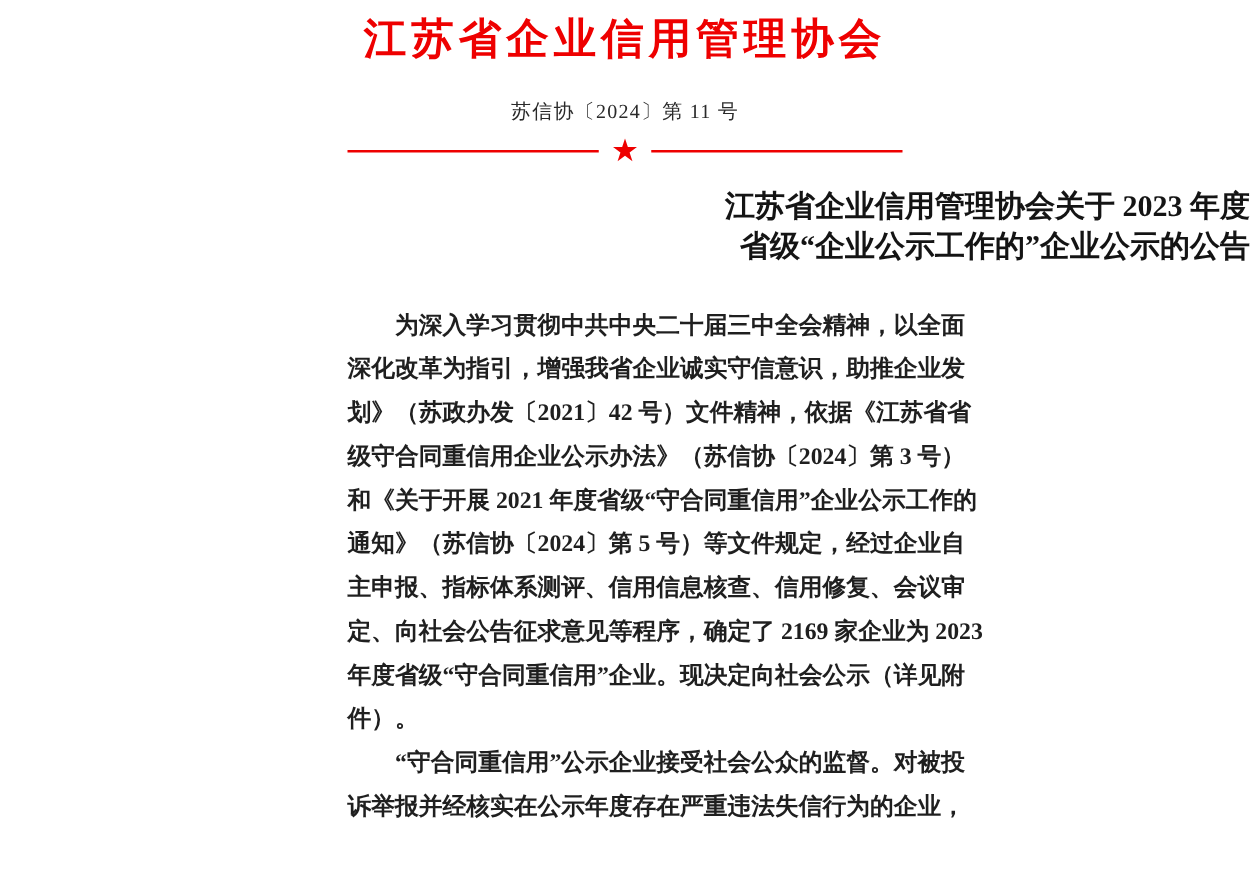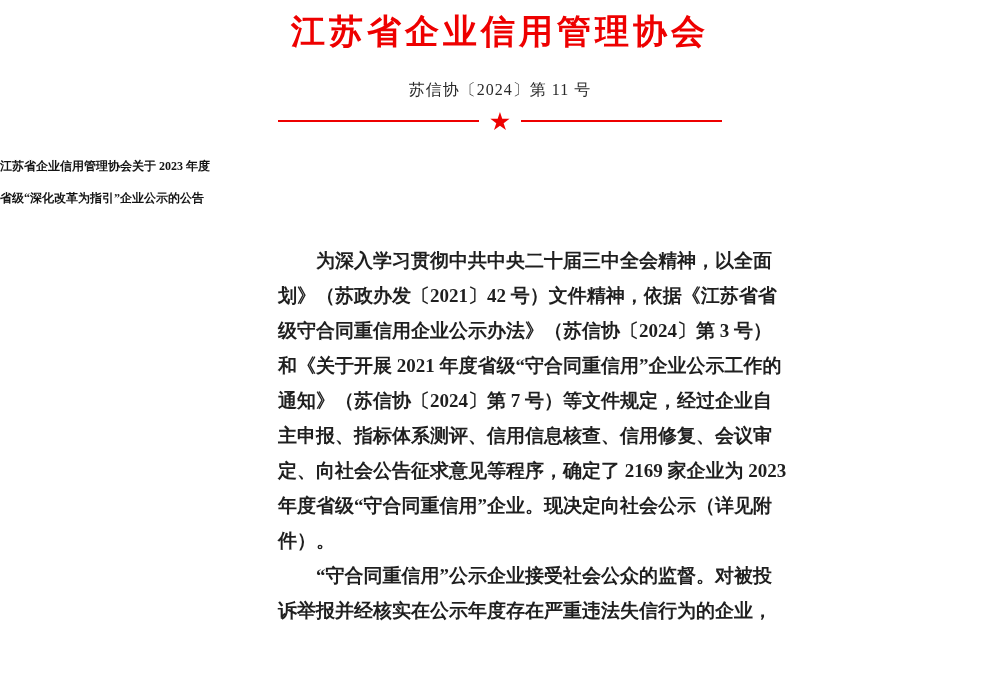--- a/index.html
+++ b/index.html
@@ -48,22 +48,22 @@
     background: var(--accent-red, #ee0000);
   }
   .star {
     color: var(--accent-red, #ee0000);
     font-size: 25px;
     line-height: 25px;
     margin: 0 10px;
   }
   .doc-title {
     margin-top: 16px;
-    text-align: left;
-    font-size: 12px;
+    text-align: right;
+    font-size: 24px;
     font-weight: bold;
     line-height: 32px;
     color: #141414;
   }
   .doc-body {
     margin-top: 29px;
     font-size: 19px;
     line-height: 35px;
     color: var(--text-color, #1f1f1f);
   }
@@ -89,31 +89,32 @@
   <div class="content-col">
     <div class="rule-row">
       <span class="rule-line"></span>
       <span class="star">★</span>
       <span class="rule-line"></span>
     </div>
   </div>
 
   <div class="doc-title">
     <div>江苏省企业信用管理协会关于 2023 年度</div>
-    <div>省级“深化改革为指引”企业公示的公告</div>
+    <div>省级“企业公示工作的”企业公示的公告</div>
   </div>
 
   <div class="content-col doc-body">
 
     <div>
       <div class="bline first">为深入学习贯彻中共中央二十届三中全会精神，以全面</div>
+      <div class="bline">深化改革为指引，增强我省企业诚实守信意识，助推企业发</div>
       <div class="bline">划》（苏政办发〔2021〕42 号）文件精神，依据《江苏省省</div>
       <div class="bline">级守合同重信用企业公示办法》（苏信协〔2024〕第 3 号）</div>
       <div class="bline">和《关于开展 2021 年度省级“守合同重信用”企业公示工作的</div>
-      <div class="bline">通知》（苏信协〔2024〕第 7 号）等文件规定，经过企业自</div>
+      <div class="bline">通知》（苏信协〔2024〕第 5 号）等文件规定，经过企业自</div>
       <div class="bline">主申报、指标体系测评、信用信息核查、信用修复、会议审</div>
       <div class="bline">定、向社会公告征求意见等程序，确定了 2169 家企业为 2023</div>
       <div class="bline">年度省级“守合同重信用”企业。现决定向社会公示（详见附</div>
       <div class="bline short">件）。</div>
     </div>
 
     <div>
       <div class="bline first">“守合同重信用”公示企业接受社会公众的监督。对被投</div>
       <div class="bline">诉举报并经核实在公示年度存在严重违法失信行为的企业，</div>
     </div>

